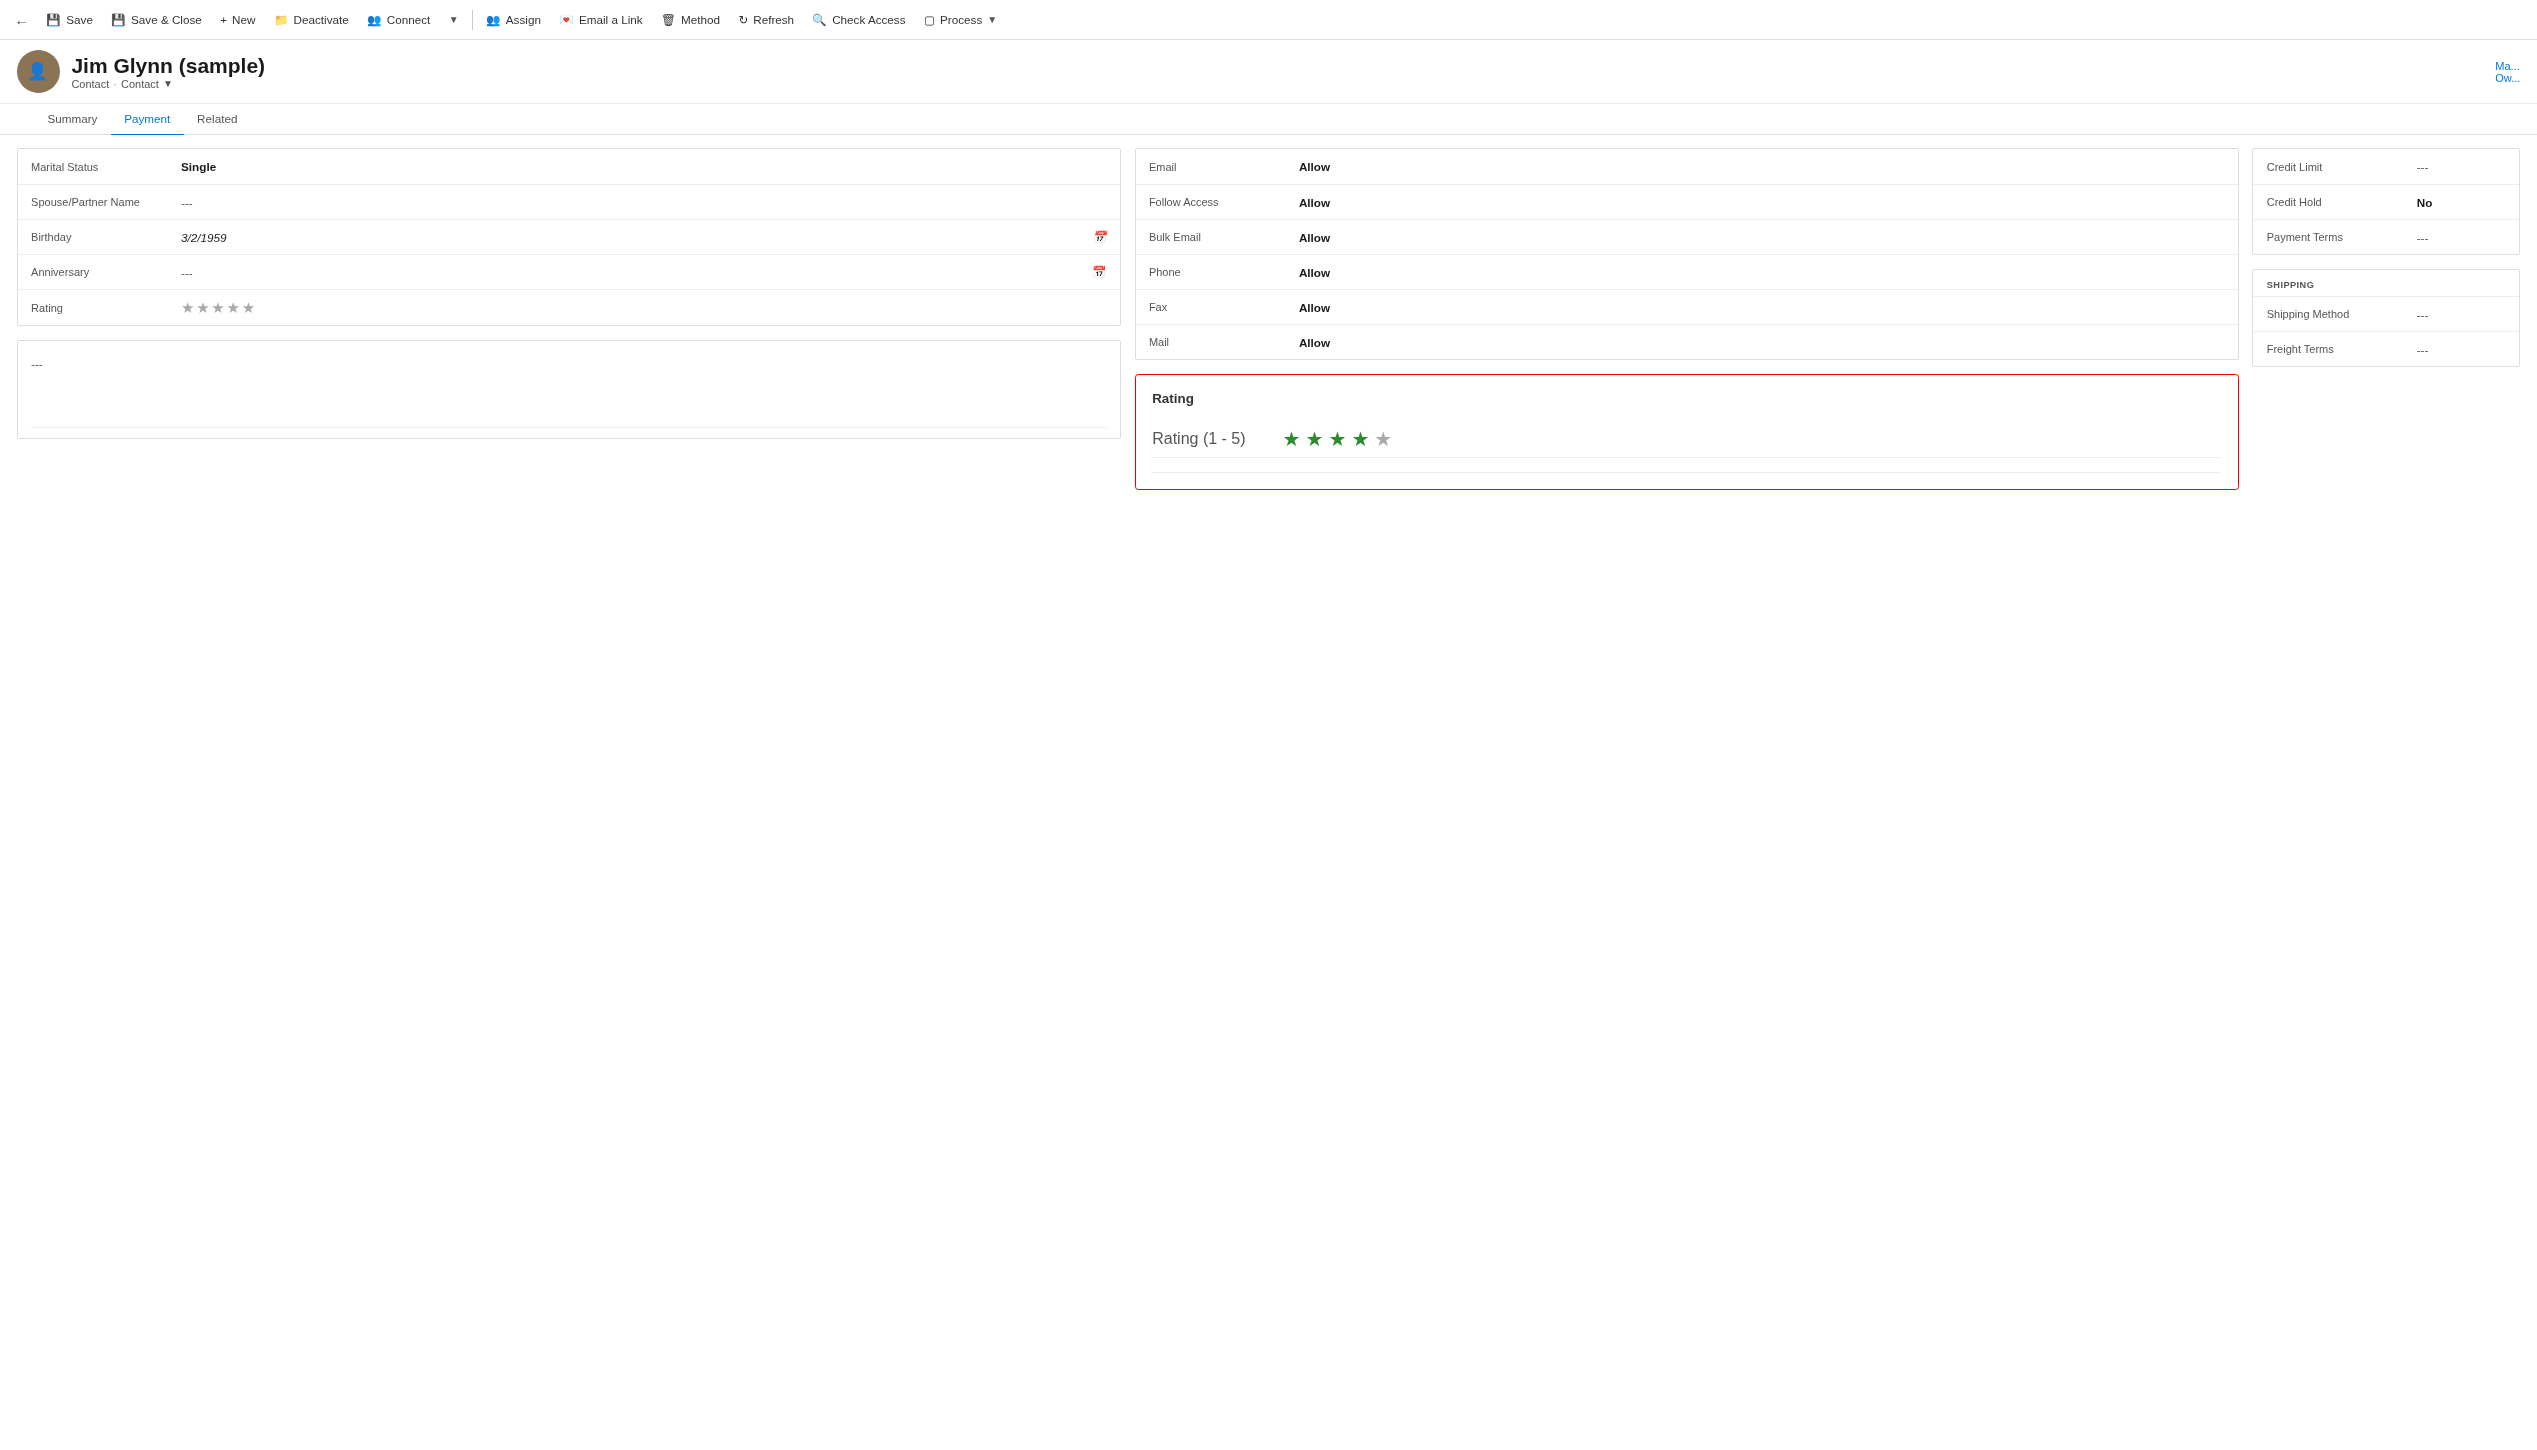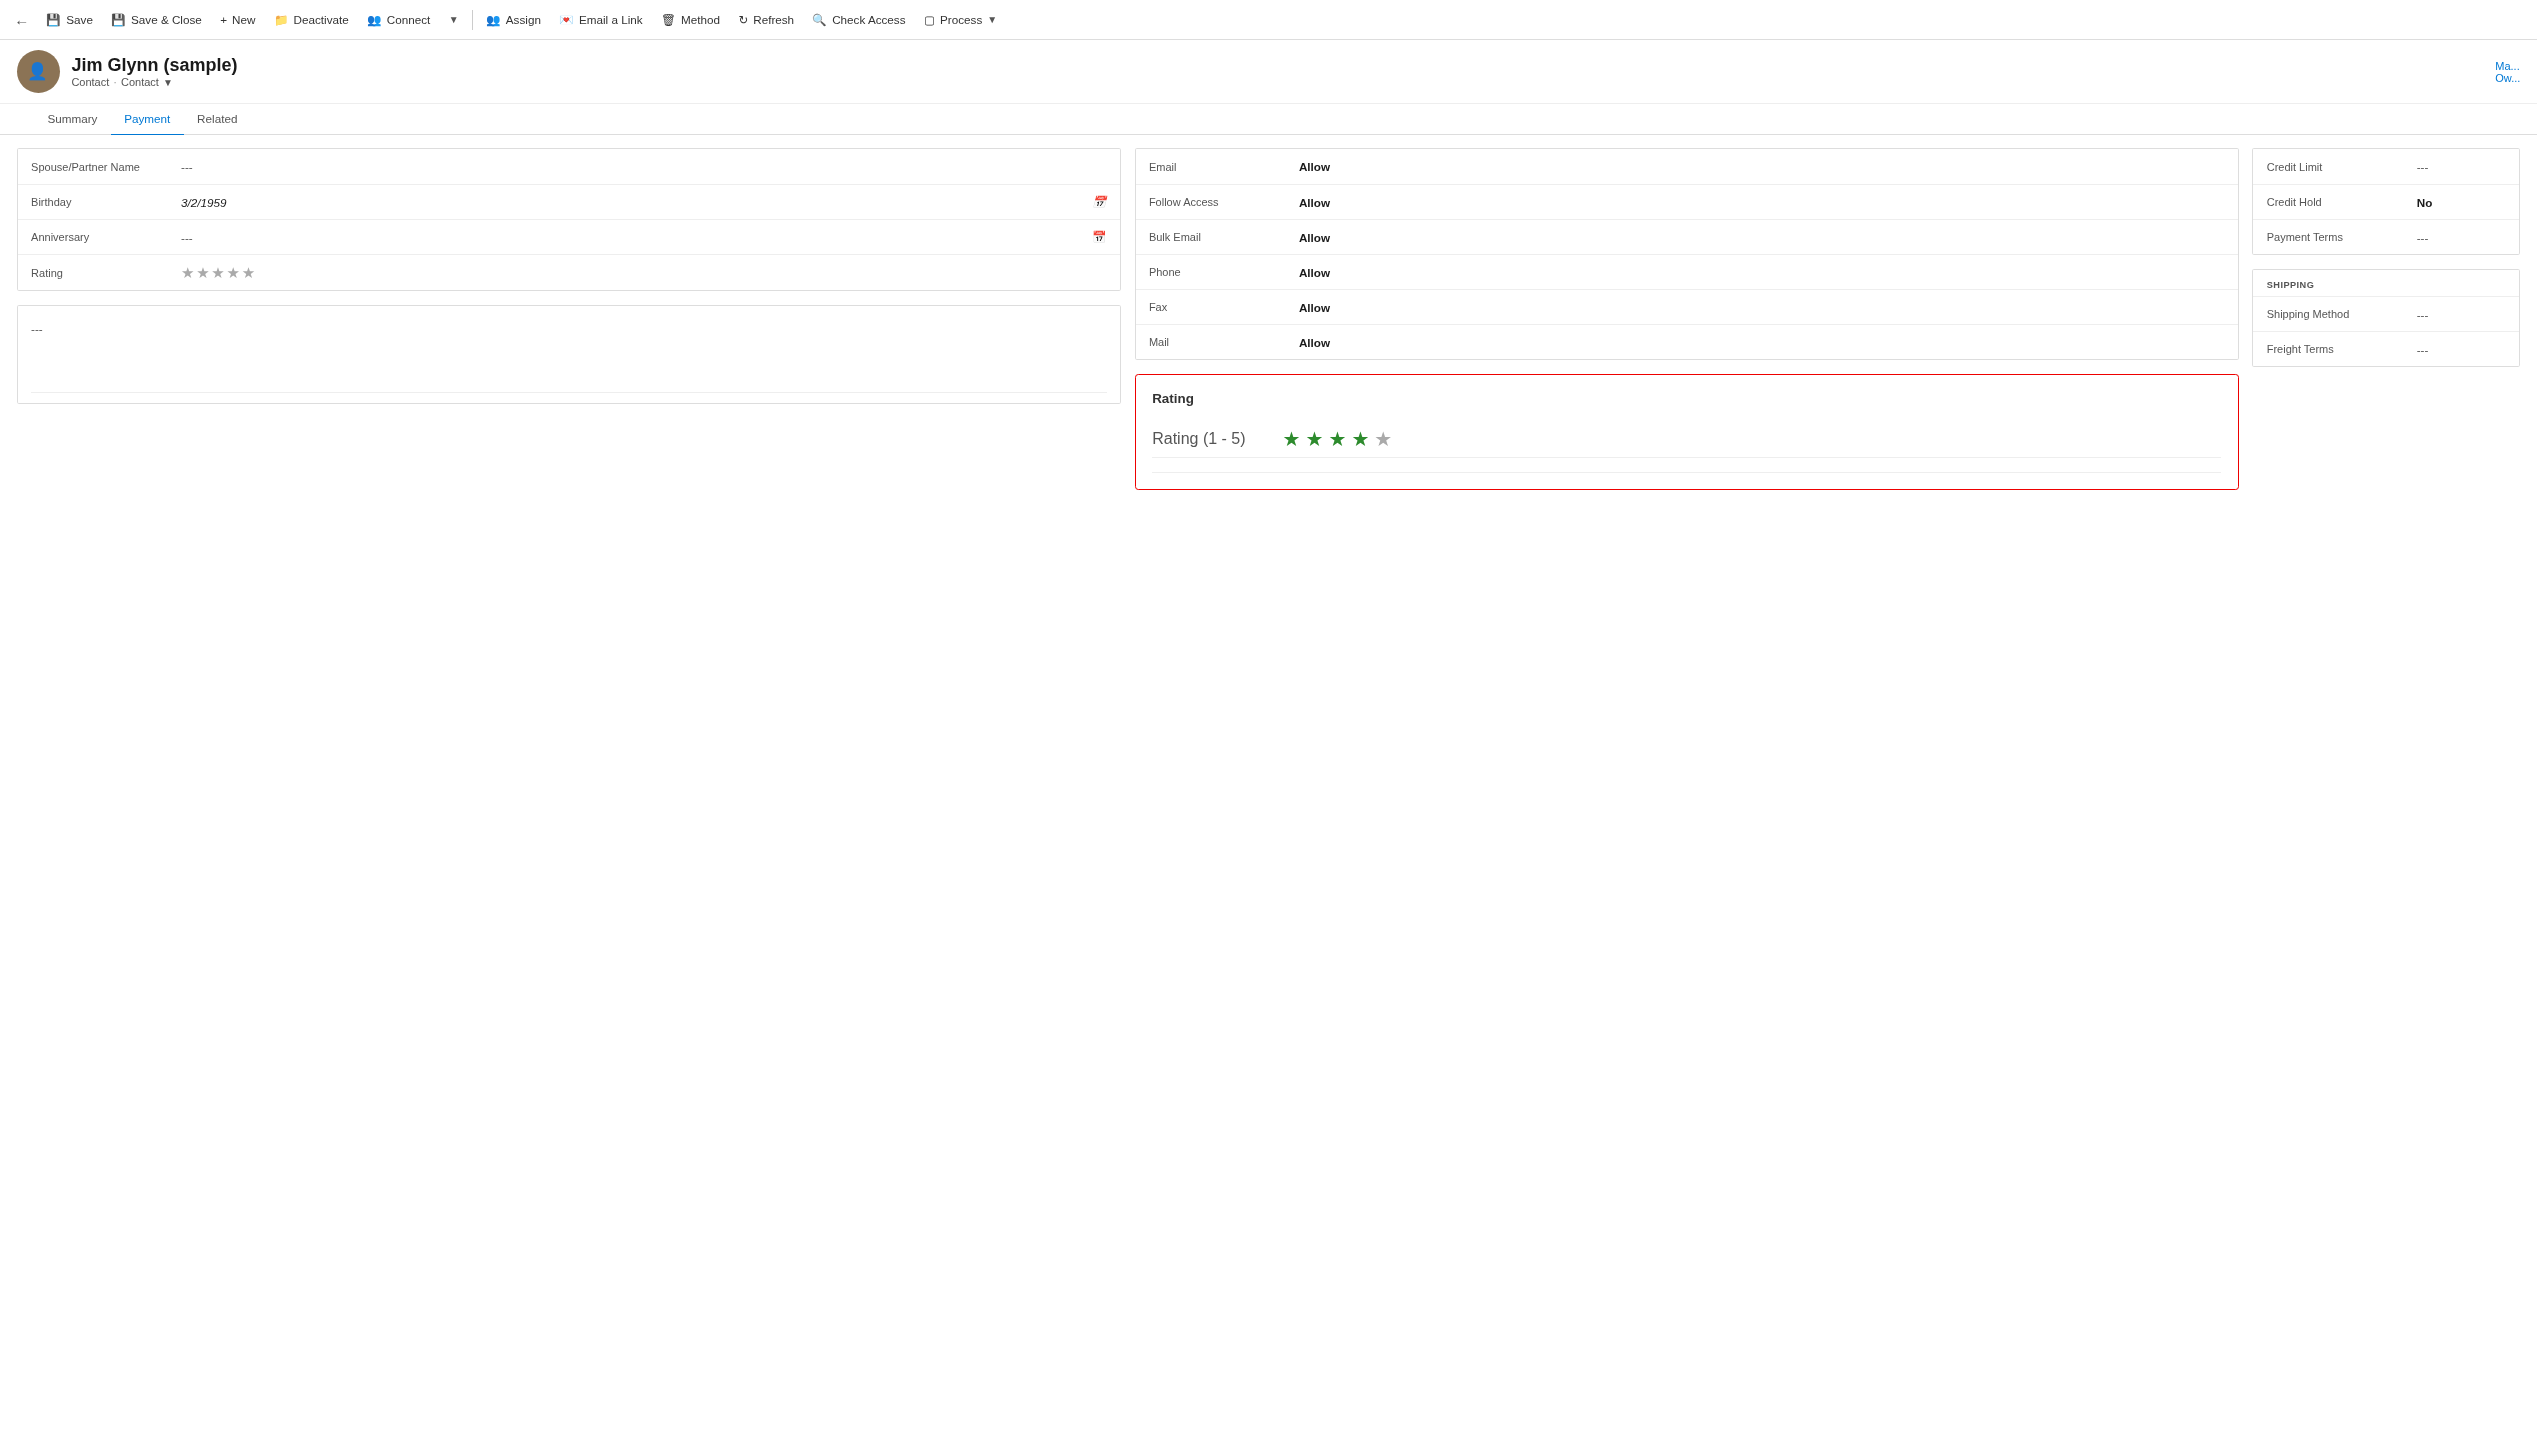--- a/index.html
+++ b/index.html
@@ -43,21 +43,21 @@
       background: #8b7355;
       margin-right: 11.7px;
       overflow: hidden;
       display: flex;
       align-items: center;
       justify-content: center;
       font-size: 18.4px;
       color: white;
       flex-shrink: 0;
     }
-    .contact-info h2 { font-size: 18px; font-weight: 600; color: #1a1a1a; }
+    .contact-info h2 { font-size: 21px; font-weight: 600; color: #1a1a1a; }
     .contact-info .breadcrumb { font-size: 11px; color: #555; display: flex; align-items: center; gap: 4px; }
     .breadcrumb-sep { color: #999; }
 
     
     .tabs {
       display: flex;
       border-bottom: 0.8px solid #ddd;
       padding: 0 34px;
     }
     .tab {
@@ -245,20 +245,24 @@
   <div class="tab">Summary</div>
   <div class="tab active">Payment</div>
   <div class="tab">Related</div>
 </div>
 
 <div class="main-content">
 
   <div class="section-col">
 
     <div class="card">
+      <div class="field-row">
+        <div class="field-label">Marital Status</div>
+        <div class="field-value bold">Single</div>
+      </div>
       <div class="field-row">
         <div class="field-label">Spouse/Partner Name</div>
         <div class="field-value empty">---</div>
       </div>
       <div class="field-row">
         <div class="field-label">Birthday</div>
         <div class="field-value" style="display:flex;align-items:center;justify-content:space-between;font-style:italic;">
           <span>3/2/1959</span>
           <span class="cal-icon">📅</span>
         </div>

